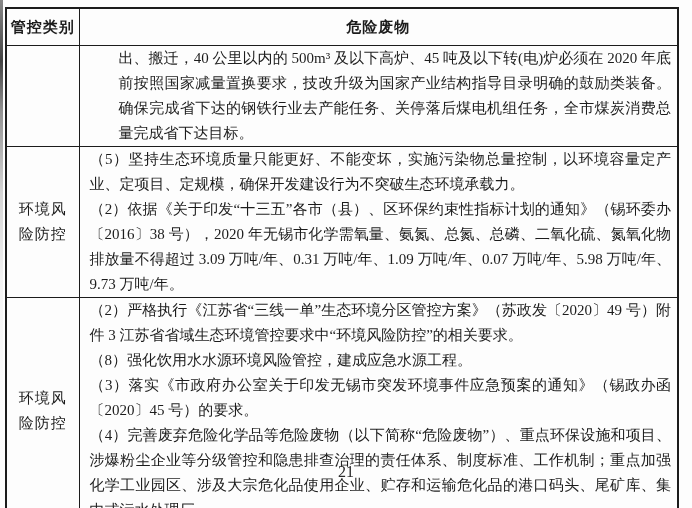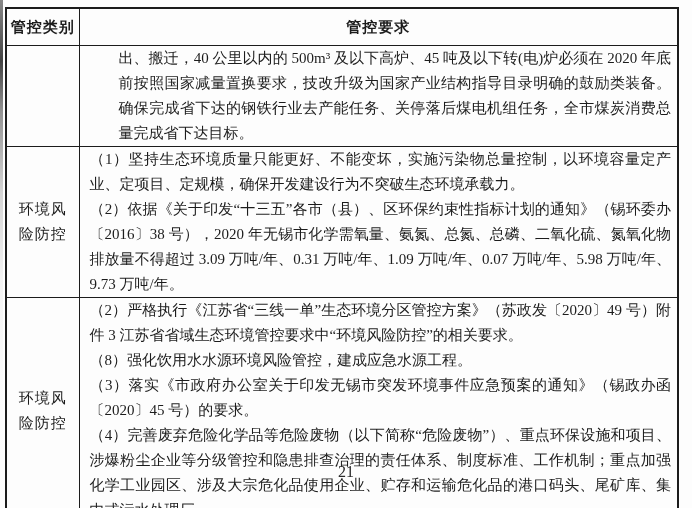--- a/index.html
+++ b/index.html
@@ -95,34 +95,34 @@
   <div class="scan-edge"></div>
 
   <table class="control-table">
     <colgroup>
         <col class="c1">
         <col class="c2">
       </colgroup>
     <thead>
       <tr>
         <th>管控类别</th>
-        <th>管控要求</th>
+        <th>危险废物</th>
       </tr>
     </thead>
     <tbody>
       <tr class="r1">
         <td class="cat"></td>
         <td class="req">
           <p>出、搬迁，40 公里以内的 500m³ 及以下高炉、45 吨及以下转(电)炉必须在 2020 年底前按照国家减量置换要求，技改升级为国家产业结构指导目录明确的鼓励类装备。确保完成省下达的钢铁行业去产能任务、关停落后煤电机组任务，全市煤炭消费总量完成省下达目标。</p>
         </td>
       </tr>
       <tr class="r2">
         <td class="cat">环境风险防控</td>
         <td class="req">
-          <p>（1）坚持生态环境质量只能更好、不能变坏，实施污染物总量控制，以环境容量定产业、定项目、定规模，确保开发建设行为不突破生态环境承载力。</p>
+          <p>（5）坚持生态环境质量只能更好、不能变坏，实施污染物总量控制，以环境容量定产业、定项目、定规模，确保开发建设行为不突破生态环境承载力。</p>
           <p>（2）依据《关于印发“十三五”各市（县）、区环保约束性指标计划的通知》（锡环委办〔2016〕38 号），2020 年无锡市化学需氧量、氨氮、总氮、总磷、二氧化硫、氮氧化物排放量不得超过 3.09 万吨/年、0.31 万吨/年、1.09 万吨/年、0.07 万吨/年、5.98 万吨/年、9.73 万吨/年。</p>
         </td>
       </tr>
       <tr class="r3">
         <td class="cat">环境风险防控</td>
         <td class="req">
           <p>（2）严格执行《江苏省“三线一单”生态环境分区管控方案》（苏政发〔2020〕49 号）附件 3 江苏省省域生态环境管控要求中“环境风险防控”的相关要求。</p>
           <p>（8）强化饮用水水源环境风险管控，建成应急水源工程。</p>
           <p>（3）落实《市政府办公室关于印发无锡市突发环境事件应急预案的通知》（锡政办函〔2020〕45 号）的要求。</p>
           <p>（4）完善废弃危险化学品等危险废物（以下简称“危险废物”）、重点环保设施和项目、涉爆粉尘企业等分级管控和隐患排查治理的责任体系、制度标准、工作机制；重点加强化学工业园区、涉及大宗危化品使用企业、贮存和运输危化品的港口码头、尾矿库、集中式污水处理厂、</p>

